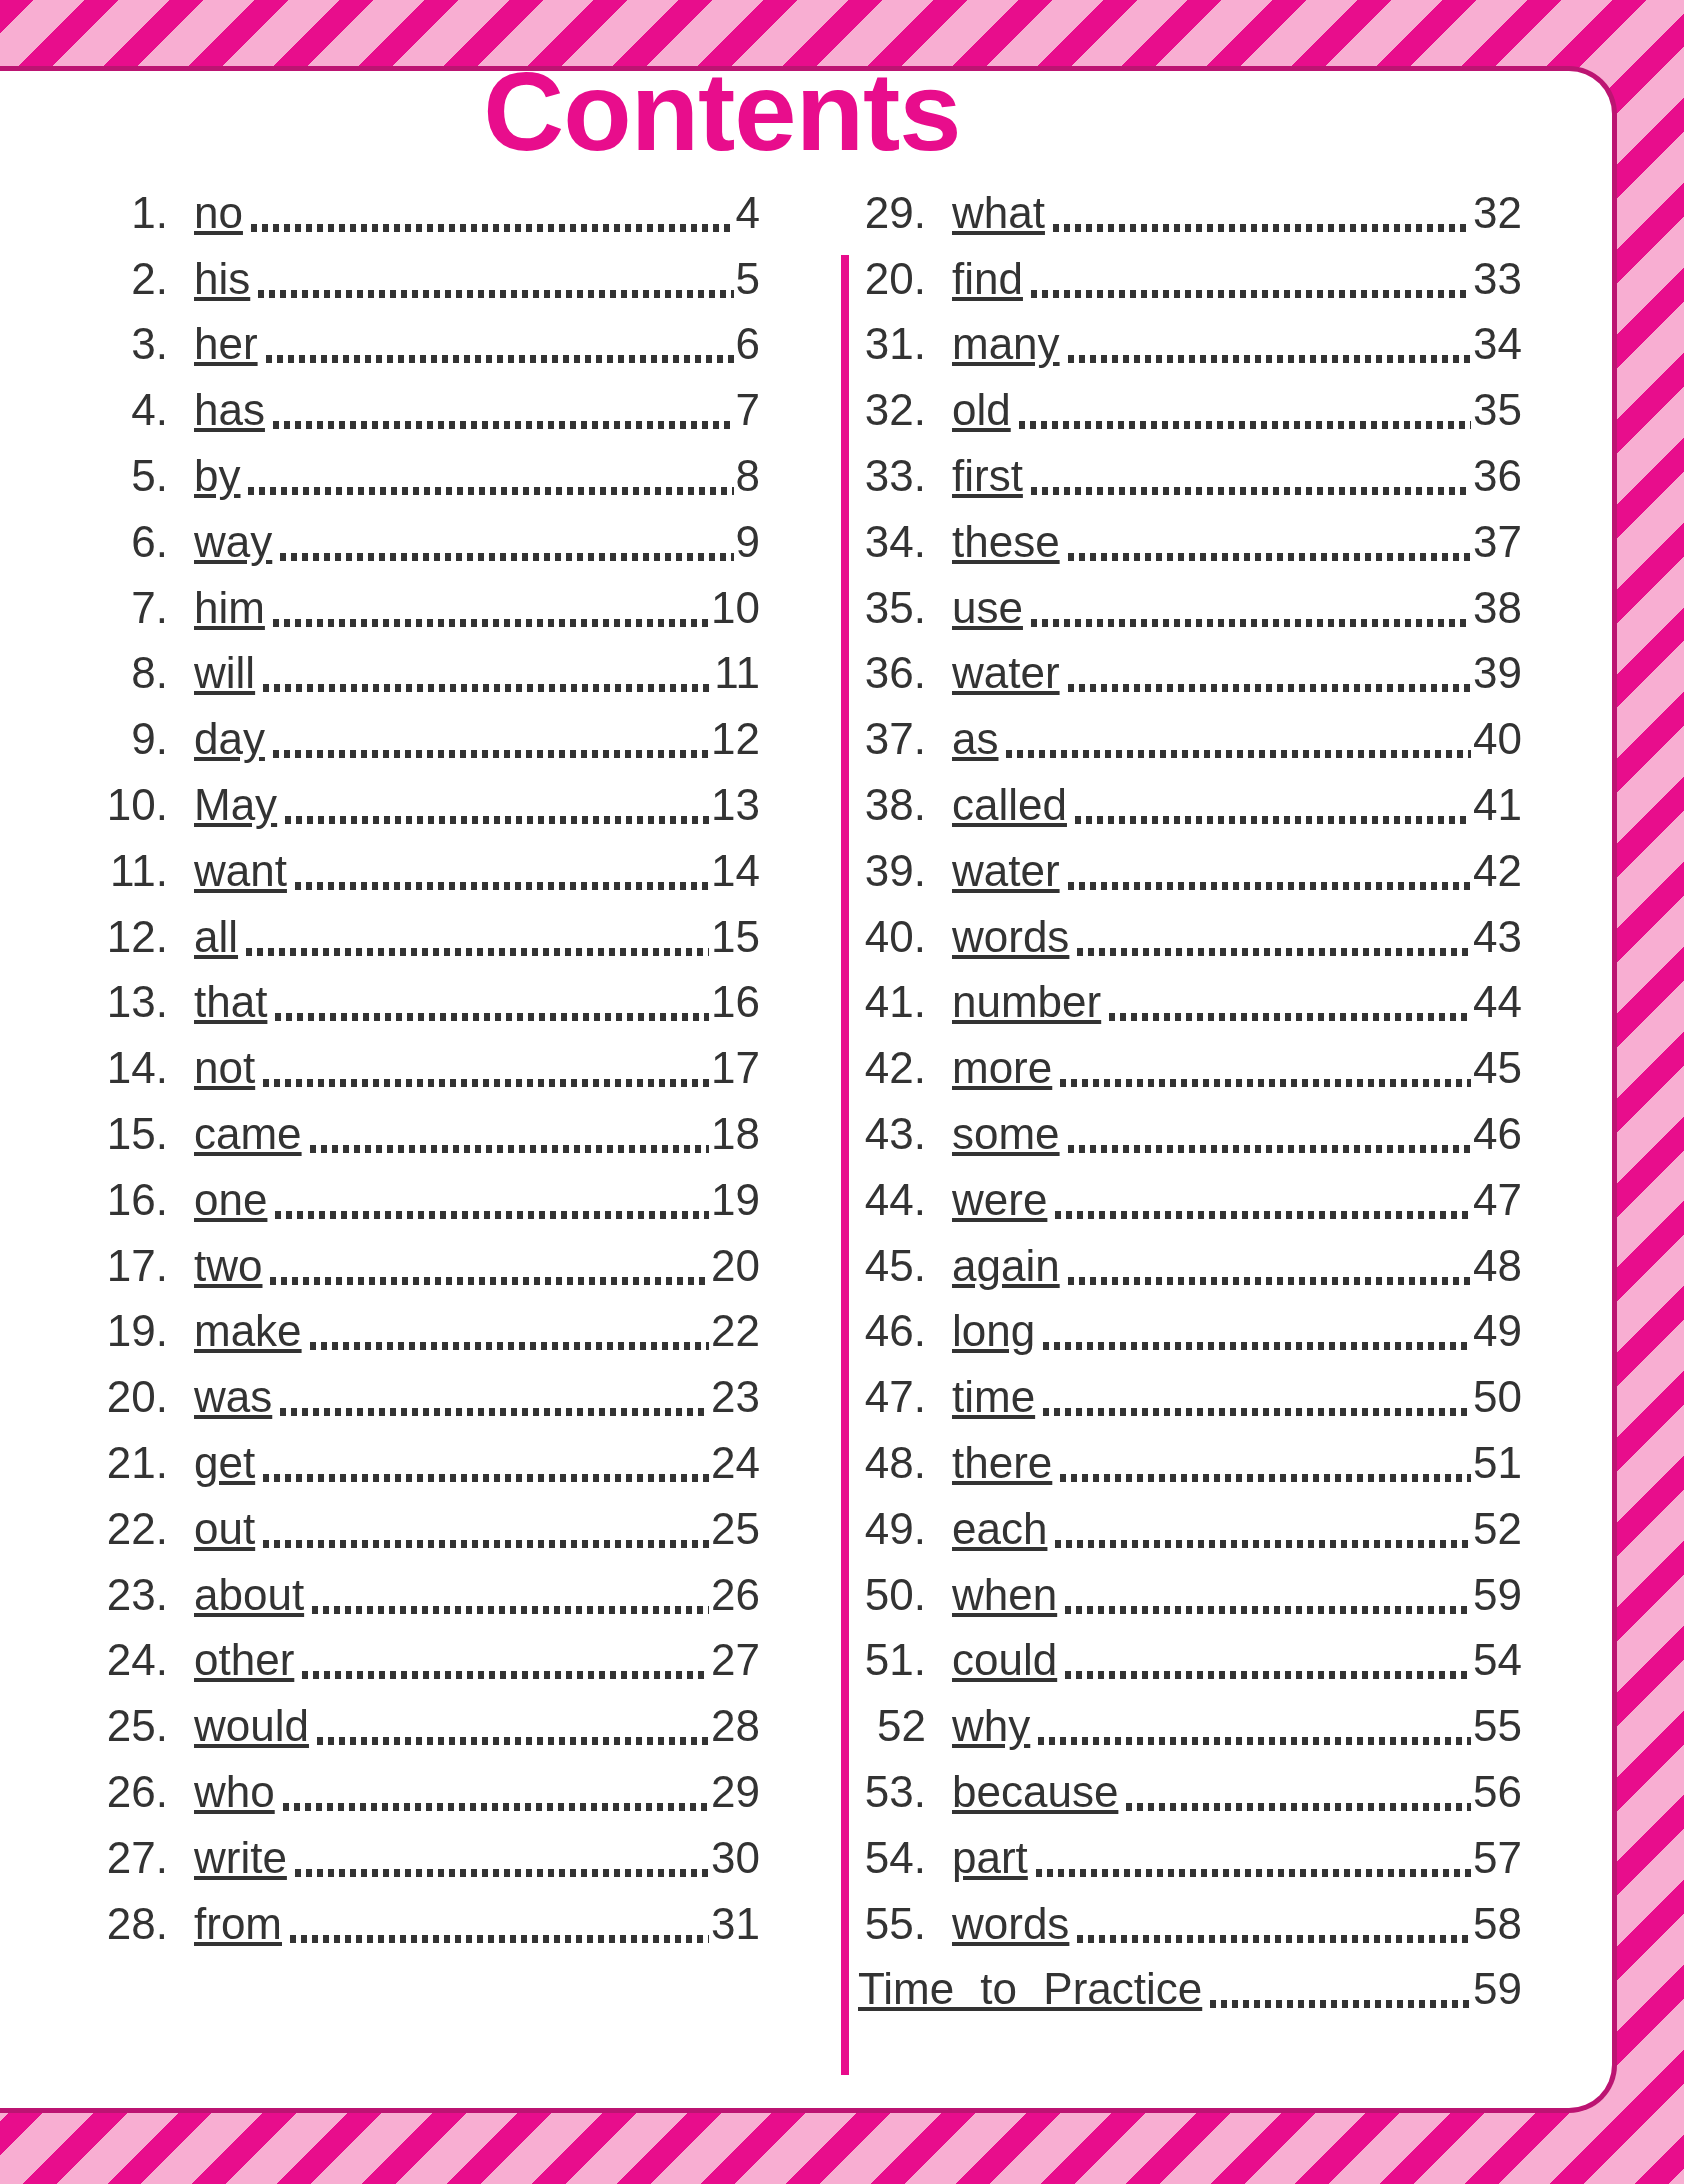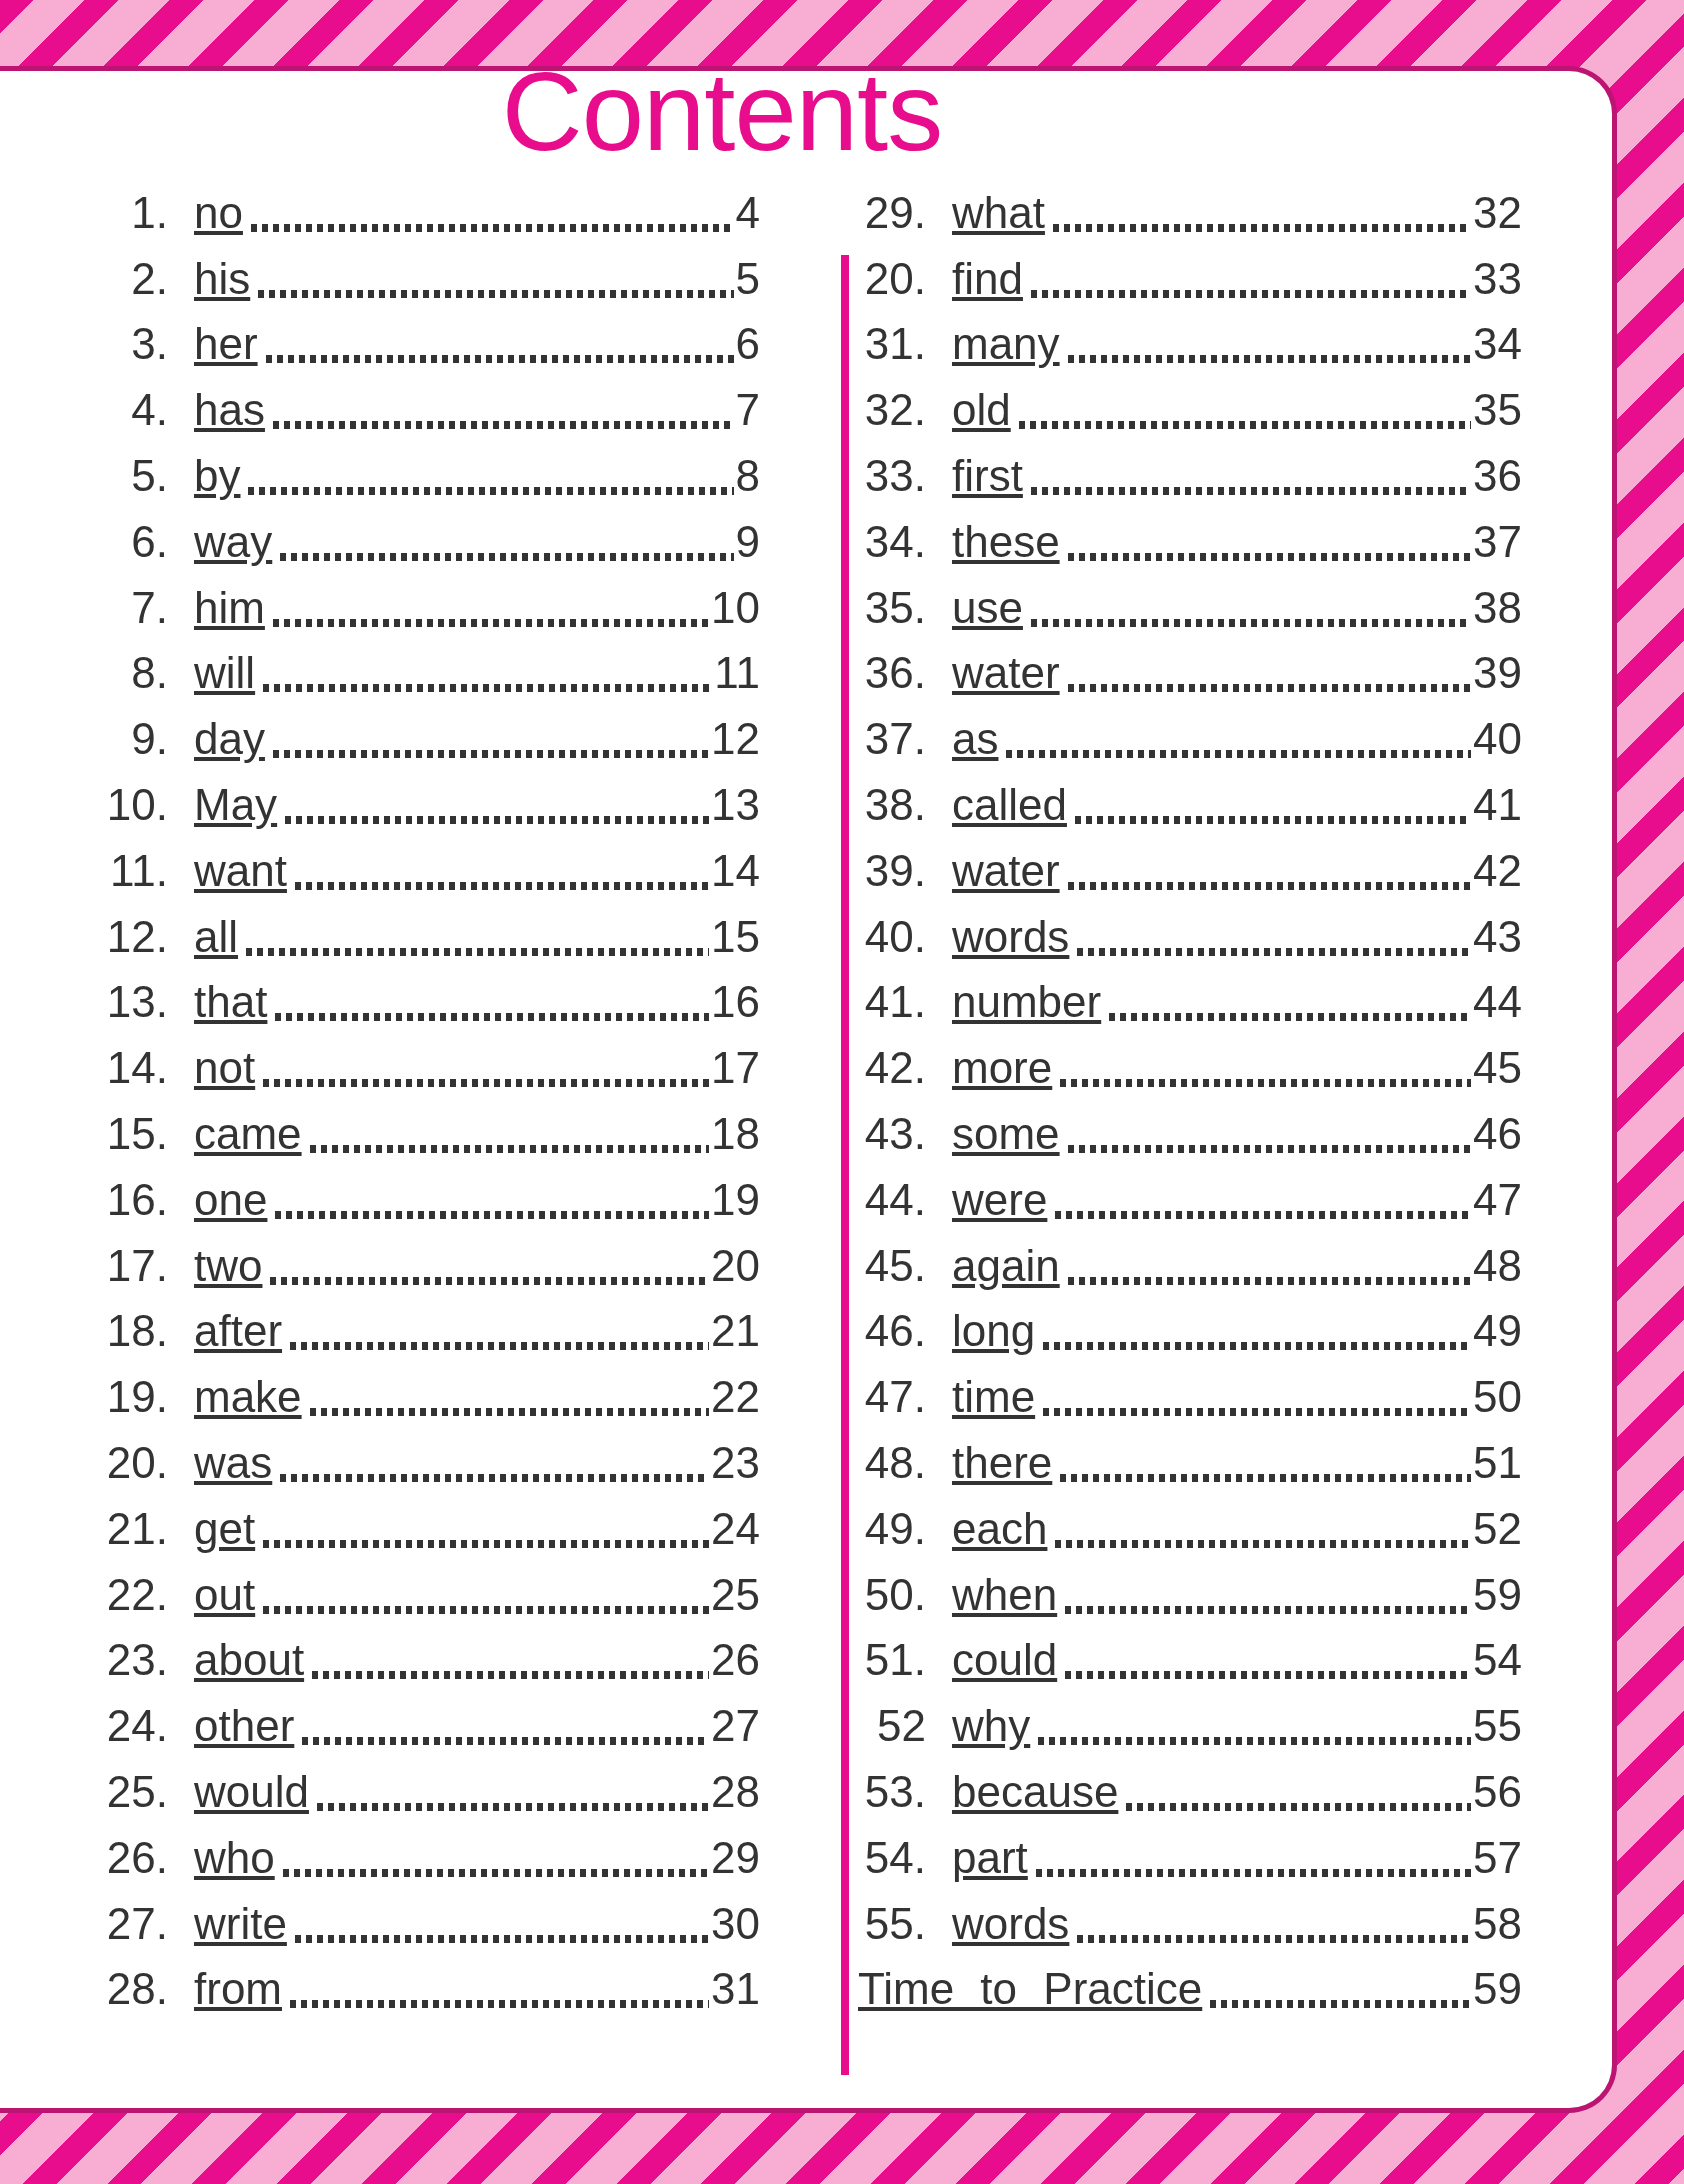--- a/index.html
+++ b/index.html
@@ -8,21 +8,21 @@
     font-family:"Liberation Sans",sans-serif;
     background:repeating-linear-gradient(135deg,var(--accent) 0 24px,var(--stripe-pink) 24px 60px);
   }
   .panel{
     position:absolute;left:0;top:66px;width:1617px;height:2047px;box-sizing:border-box;
     background:#ffffff;border:5px solid var(--line);border-left:none;
     border-radius:0 48px 48px 0;
   }
   .title{
     position:absolute;top:50px;left:0;width:1444px;margin:0;
-    text-align:center;font-size:112px;line-height:1.1;font-weight:normal;
+    text-align:center;font-size:112px;line-height:1.1;font-weight:bold;
     color:var(--accent);letter-spacing:-1px;
   }
   .divider{
     position:absolute;left:841px;top:255px;width:8px;height:1820px;
     background:var(--accent);
   }
   .col{position:absolute;top:180px;display:flex;flex-direction:column;}
   .col-left{left:100px;width:660px;}
   .col-right{left:858px;width:664px;}
   .row{display:flex;align-items:center;height:65.8px;color:var(--text);font-size:44px;}
@@ -138,26 +138,20 @@
       <span class="dots"></span>
       <span class="pnum">19</span>
     </div>
     <div class="row">
       <span class="num">17.</span>
       <span class="word">two</span>
       <span class="dots"></span>
       <span class="pnum">20</span>
     </div>
     <div class="row">
-      <span class="num">18.</span>
-      <span class="word">after</span>
-      <span class="dots"></span>
-      <span class="pnum">21</span>
-    </div>
-    <div class="row">
       <span class="num">19.</span>
       <span class="word">make</span>
       <span class="dots"></span>
       <span class="pnum">22</span>
     </div>
     <div class="row">
       <span class="num">20.</span>
       <span class="word">was</span>
       <span class="dots"></span>
       <span class="pnum">23</span>

